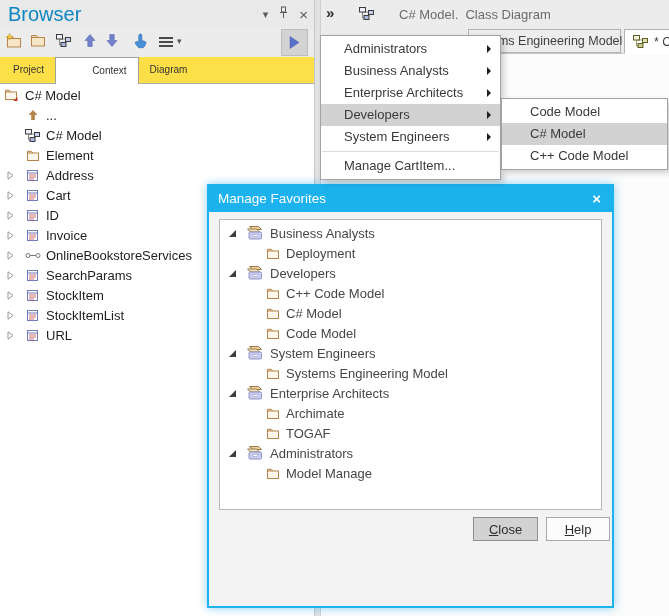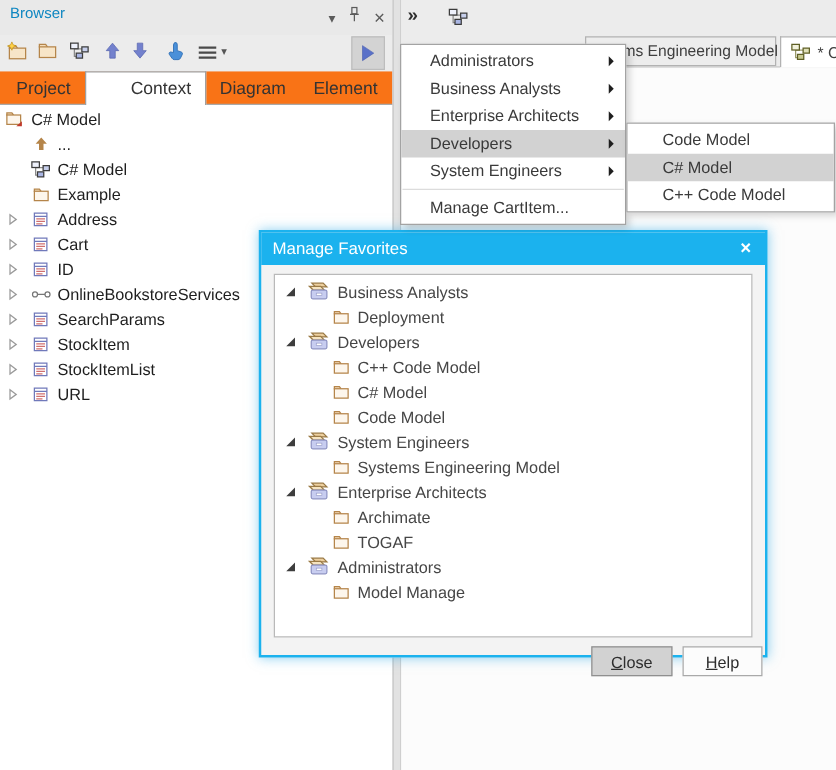--- a/index.html
+++ b/index.html
@@ -3,28 +3,28 @@
 <meta charset="utf-8">
 <style>
   * { margin:0; padding:0; box-sizing:border-box; }
   html,body { width:669px; height:616px; overflow:hidden; }
   body { font-family:"Liberation Sans", sans-serif; background:#fbfbfb; position:relative; }
   .icon { display:inline-flex; align-items:center; justify-content:center; flex:0 0 auto; }
 
   
   #browser-panel { position:absolute; left:0; top:0; width:314px; height:616px; background:#ececec; }
   .bp-header { height:28px; background:#e9e9e9; position:relative; }
-  .bp-title { position:absolute; left:8px; top:3px; font-size:12px; color:var(--title-blue,#0e86c1);text-align:right; }
+  .bp-title { position:absolute; left:8px; top:3px; font-size:20px; color:var(--title-blue,#0e86c1);text-align:right; }
   .hdr-icons { position:absolute; right:6px; top:0; height:28px; display:flex; gap:10px; align-items:center; color:#5b5b5b; }
   .hdr-caret { font-size:11px; }
   .hdr-close { font-size:15px; }
   .bp-toolbar { height:29px; background:#ececec; position:relative; }
   .tb { position:absolute; top:5px; }
   .tb-playbtn { position:absolute; left:281px; top:1px; width:27px; height:27px; background:#d3d3d3; border:1px solid #bdbdbd; display:flex; align-items:center; justify-content:center; }
-  .bp-tabs { height:27px; background:#f97316; border-bottom:1px solid #a9a9a9; display:flex; padding-left:2px; font-size:14px; color:#333; }
+  .bp-tabs { height:27px; background:#fde047; border-bottom:1px solid #a9a9a9; display:flex; padding-left:2px; font-size:10px; color:#333; }
   .bp-tab { padding:0 11px; line-height:26px; position:relative; }
   .bp-tab.active { background:#fff; border:1px solid #9f9f9f; border-bottom:none; margin-bottom:-1px; line-height:25px; z-index:2;padding-left:36px; }
   .bp-tree { position:absolute; top:84px; left:0; right:0; bottom:0; background:#fff; padding-top:1px; }
   .trow { height:20px; display:flex; align-items:center; padding-left:2px; font-size:13px; color:#1e1e1e; white-space:nowrap; }
   .trow .sp { width:20px; height:14px; display:flex; align-items:center; justify-content:flex-start; padding-left:3px; flex:0 0 auto; }
   .trow.lvl1 { padding-left:3px; }
   .trow .ticon { width:19px; display:flex; justify-content:center; }
   .trow .tlabel { margin-left:4px; }
 
   
@@ -46,21 +46,21 @@
   .popup-menu { position:absolute; background:#fff; border:1px solid #a3a3a3; box-shadow:3px 3px 6px rgba(0,0,0,.18); z-index:20; padding:2px 0; }
   #fav-menu { left:320px; top:35px; width:181px; }
   #fav-submenu { left:501px; top:98px; width:167px; }
   .menu-item { height:22px; line-height:22px; padding-left:23px; font-size:13px; color:#3a3a3a; position:relative; }
   #fav-submenu .menu-item { padding-left:28px; }
   .menu-item.hl { background:var(--hl,#d2d2d2); }
   .marrow { position:absolute; right:9px; top:7px; width:0; height:0; border-left:4px solid #1e1e1e; border-top:4px solid transparent; border-bottom:4px solid transparent; }
   .menu-sep { border-top:1px solid #dcdcdc; margin:3px 1px; }
 
   
-  #dialog { position:absolute; left:207px; top:184px; width:407px; height:342px; background:#f3f3f3; border:2px solid var(--dlg,#1bb2ee); box-shadow:0 0 9px rgba(45,170,230,.55); z-index:15; }
+  #dialog { position:absolute; left:207px; top:184px; width:407px; height:424px; background:#f3f3f3; border:2px solid var(--dlg,#1bb2ee); box-shadow:0 0 9px rgba(45,170,230,.55); z-index:15; }
   .dlg-title { height:26px; background:var(--dlg,#1bb2ee); color:#fff; font-size:13.5px; line-height:26px; padding-left:9px; position:relative; }
   .dlg-close { position:absolute; right:11px; top:0; font-size:15px; font-weight:bold; color:#fff; line-height:25px; }
   .dlg-list { position:absolute; left:10px; top:33px; width:383px; height:291px; background:#fff; border:1px solid #b9b9b9; padding-top:3px; overflow:hidden; }
   .drow { height:20px; display:flex; align-items:center; font-size:13px; color:#464646; white-space:nowrap; }
   .drow .tri { width:12px; margin-left:7px; display:flex; }
   .drow .gicon { margin-left:5px; }
   .drow.child { padding-left:46px; }
   .drow .dlabel { margin-left:6px; }
   .dlg-btn { position:absolute; top:331px; height:24px; font-size:13px; color:#2e2e2e; display:flex; align-items:center; justify-content:center; }
   .dlg-btn.b0 { left:264px; width:65px; background:#d2d2d2; border:1px solid #8f8f8f; }
@@ -130,21 +130,20 @@
           <svg width="13" height="15" viewBox="0 0 13 15">
             <path d="M2 1.5 L11 7.5 L2 13.5 Z" fill="#5a71c8" stroke="#4a5fb0" stroke-width=".5"></path>
           </svg>
         </span>
       </span>
   </div>
   <div class="bp-tabs" id="bp-tabs">
       <div class="bp-tab">Project</div>
       <div class="bp-tab active">Context</div>
       <div class="bp-tab">Diagram</div>
-      <div class="bp-tab">Element</div>
     </div>
   <div class="bp-tree" id="bp-tree">
       <div class="trow lvl0">
         <span class="icon ticon">
           <svg width="15" height="14" viewBox="0 0 15 14">
             <path d="M1.5 4.5 v-2.2 h4 l1.3 1.7" fill="#f3ddbc" stroke="#b5854a"></path>
             <rect x="1.5" y="4" width="11" height="7.5" fill="#fdf6ec" stroke="#b5854a"></rect>
             <path d="M13.5 13 h-4.5 l4.5 -4 z" fill="#c0392b"></path>
           </svg>
         </span>
@@ -172,21 +171,21 @@
         <span class="tlabel">C# Model</span>
       </div>
       <div class="trow lvl1">
         <span class="sp"></span>
         <span class="icon ticon">
           <svg width="14" height="13" viewBox="0 0 14 13">
             <path d="M1.5 4.5 v-2.2 h4 l1.3 1.7" fill="#f3ddbc" stroke="#b5854a"></path>
             <rect x="1.5" y="4" width="11" height="7.5" fill="#fdf6ec" stroke="#b5854a"></rect>
           </svg>
         </span>
-        <span class="tlabel">Example</span>
+        <span class="tlabel">Element</span>
       </div>
       <div class="trow lvl1">
         <span class="sp">
           <svg width="9" height="11" viewBox="0 0 9 11">
             <path d="M2 1.8 L7 5.5 L2 9.2 Z" fill="#fff" stroke="#9a9a9a"></path>
           </svg>
         </span>
         <span class="icon ticon">
           <svg width="13" height="13" viewBox="0 0 13 13">
             <rect x="1.5" y="1.5" width="10" height="10" fill="#fff" stroke="#7079ba"></rect>
@@ -224,20 +223,37 @@
         <span class="icon ticon">
           <svg width="13" height="13" viewBox="0 0 13 13">
             <rect x="1.5" y="1.5" width="10" height="10" fill="#fff" stroke="#7079ba"></rect>
             <line x1="1.5" y1="4" x2="11.5" y2="4" stroke="#7079ba"></line>
             <line x1="3" y1="6" x2="10" y2="6" stroke="#cf6f6f"></line>
             <line x1="3" y1="8" x2="10" y2="8" stroke="#cf6f6f"></line>
             <line x1="3" y1="10" x2="8" y2="10" stroke="#cf6f6f"></line>
           </svg>
         </span>
         <span class="tlabel">ID</span>
+      </div>
+      <div class="trow lvl1">
+        <span class="sp">
+          <svg width="9" height="11" viewBox="0 0 9 11">
+            <path d="M2 1.8 L7 5.5 L2 9.2 Z" fill="#fff" stroke="#9a9a9a"></path>
+          </svg>
+        </span>
+        <span class="icon ticon">
+          <svg width="13" height="13" viewBox="0 0 13 13">
+            <rect x="1.5" y="1.5" width="10" height="10" fill="#fff" stroke="#7079ba"></rect>
+            <line x1="1.5" y1="4" x2="11.5" y2="4" stroke="#7079ba"></line>
+            <line x1="3" y1="6" x2="10" y2="6" stroke="#cf6f6f"></line>
+            <line x1="3" y1="8" x2="10" y2="8" stroke="#cf6f6f"></line>
+            <line x1="3" y1="10" x2="8" y2="10" stroke="#cf6f6f"></line>
+          </svg>
+        </span>
+        <span class="tlabel">Invoice</span>
       </div>
       <div class="trow lvl1">
         <span class="sp">
           <svg width="9" height="11" viewBox="0 0 9 11">
             <path d="M2 1.8 L7 5.5 L2 9.2 Z" fill="#fff" stroke="#9a9a9a"></path>
           </svg>
         </span>
         <span class="icon ticon">
           <svg width="16" height="11" viewBox="0 0 16 11">
             <circle cx="3" cy="5.5" r="2" fill="none" stroke="#777"></circle>
@@ -324,20 +340,21 @@
   <div class="mp-header">
     <span class="mp-chev">»</span>
     <span class="mp-dicon icon">
         <svg width="17" height="15" viewBox="0 0 17 15">
           <path d="M4.5 6 v6 h3.5 M4.5 6 h8 v1" fill="none" stroke="#8a8a8a"></path>
           <rect x="1.5" y="1.5" width="6" height="4.5" fill="#eef1fb" stroke="#3c3c3c"></rect>
           <rect x="10.5" y="4.5" width="5" height="4" fill="#c7cfeb" stroke="#3c3c3c"></rect>
           <rect x="6" y="9.5" width="5" height="4" fill="#aab6e4" stroke="#3c3c3c"></rect>
         </svg>
       </span>
+    <span class="mp-title">C# Model.  Class Diagram</span>
   </div>
   <div class="mp-tabs" id="doc-tabs">
       <div class="doc-tab t0">
         <span>Systems Engineering Model</span>
       </div>
       <div class="doc-tab t1">
         <span class="icon ">
           <svg width="17" height="15" viewBox="0 0 17 15">
             <path d="M4.5 6 v6 h3.5 M4.5 6 h8 v1" fill="none" stroke="#9a9a6a"></path>
             <rect x="1.5" y="1.5" width="6" height="4.5" fill="#f2f2dc" stroke="#5f5f25"></rect>

